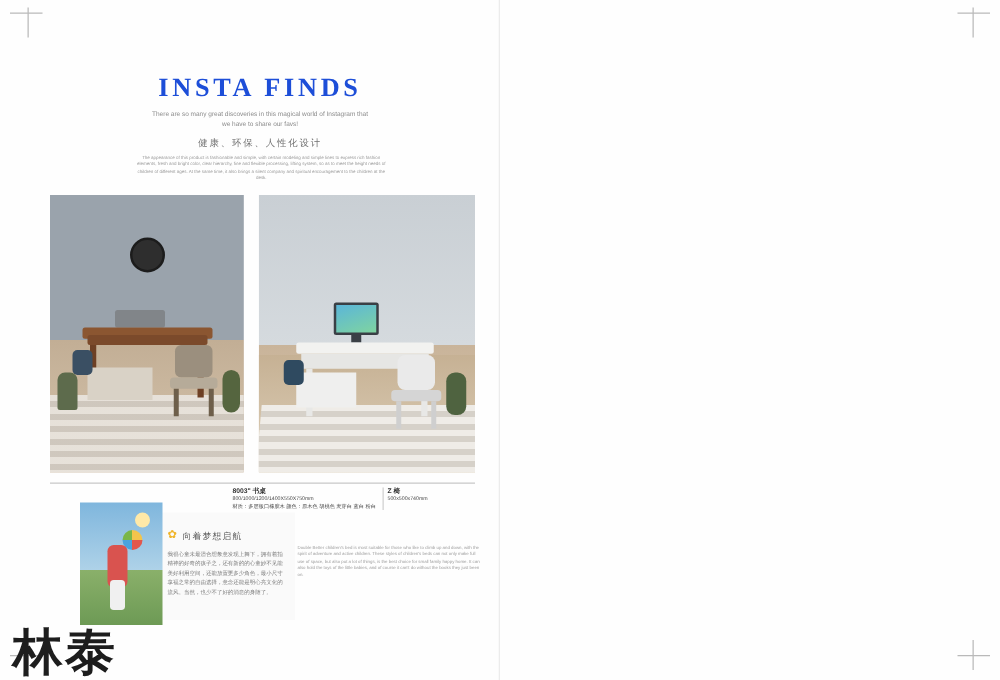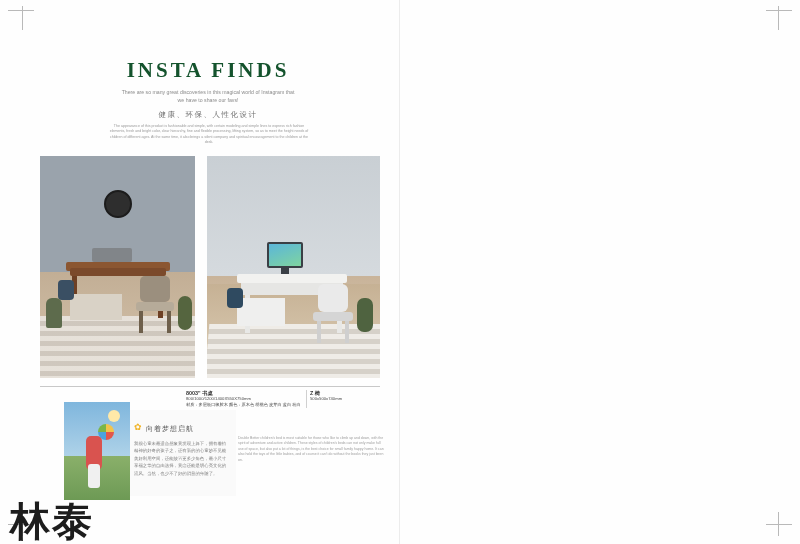--- a/index.html
+++ b/index.html
@@ -16,21 +16,21 @@
   .crop .h{position:absolute;background:#b9b9b9;height:1px;}
   .crop .v{position:absolute;background:#b9b9b9;width:1px;}
 
   
   .left-page{position:absolute;left:0;top:0;width:400px;height:544px;}
   .right-page{position:absolute;left:400px;top:0;width:400px;height:544px;}
 
   .insta-title{
     position:absolute;left:108px;top:58px;width:200px;text-align:center;
     font-family:"Liberation Serif", serif;
-    font-size:21px;letter-spacing:3px;color:#14532d;font-weight:700;
+    font-size:21px;letter-spacing:3px;color:#1d4ed8;font-weight:700;
   }
   .insta-sub{
     position:absolute;left:118px;top:88px;width:180px;text-align:center;
     font-size:5.2px;line-height:8px;color:#8b8b8b;
   }
   .insta-cn{
     position:absolute;left:128px;top:110px;width:160px;text-align:center;
     font-size:7.5px;letter-spacing:1.5px;color:#6f6f6f;
   }
   .insta-para{

